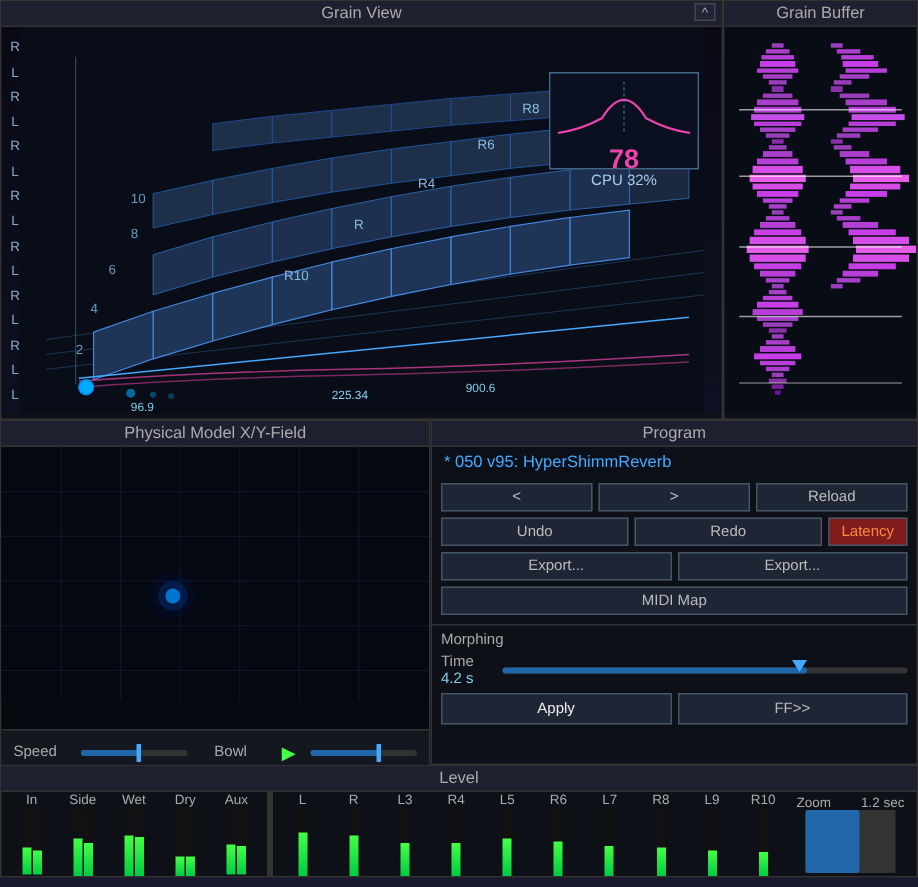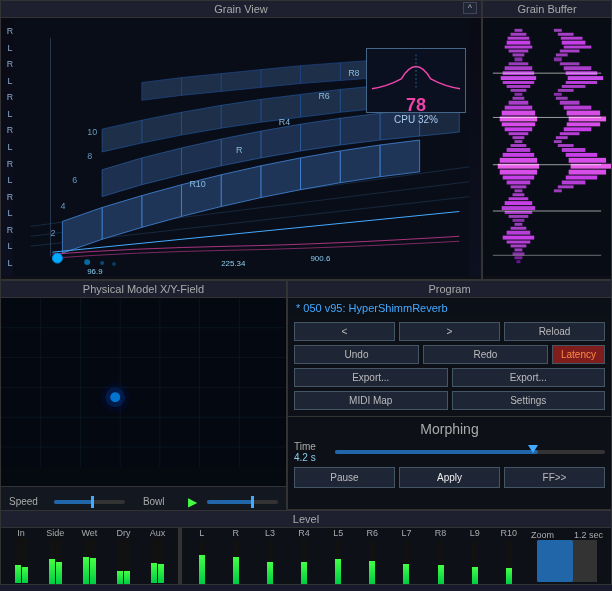--- a/index.html
+++ b/index.html
@@ -245,22 +245,22 @@
 
     
     .morphing-section {
       padding: 4px 6px;
       border-top: 1px solid #333;
       margin-top: 2px;
     }
 
     .section-label {
       color: #aaa;
-      font-size: 14px;
-      text-align: center;
+      font-size: 10px;
+      text-align: left;
       margin-bottom: 4px;
     }
 
     .time-row {
       display: flex;
       align-items: center;
       gap: 6px;
       margin-bottom: 4px;
     }
 
@@ -706,38 +706,36 @@
           <button class="prog-btn">Undo</button>
           <button class="prog-btn">Redo</button>
           <button class="latency-btn">Latency</button>
         </div>
         <div class="btn-row">
           <button class="prog-btn">Export...</button>
           <button class="prog-btn">Export...</button>
         </div>
         <div class="btn-row">
           <button class="prog-btn">MIDI Map</button>
-          <button class="prog-btn">Settings</button>
         </div>
       </div>
 
       <div class="morphing-section">
         <div class="section-label">Morphing</div>
         <div class="time-row">
           <span class="control-label">
             <span>Time</span><br>
             <span style="color:#88ccee;">4.2 s</span>
           </span>
           <div class="time-slider">
             <div class="time-fill"></div>
             <div class="time-thumb"></div>
           </div>
         </div>
         <div class="transport-row">
-          <button class="transport-btn">Pause</button>
           <button class="apply-btn">Apply</button>
           <button class="transport-btn">FF&gt;&gt;</button>
         </div>
       </div>
     </div>
 
   </div>
 
   <div class="level-section">
     <div class="panel-title">

